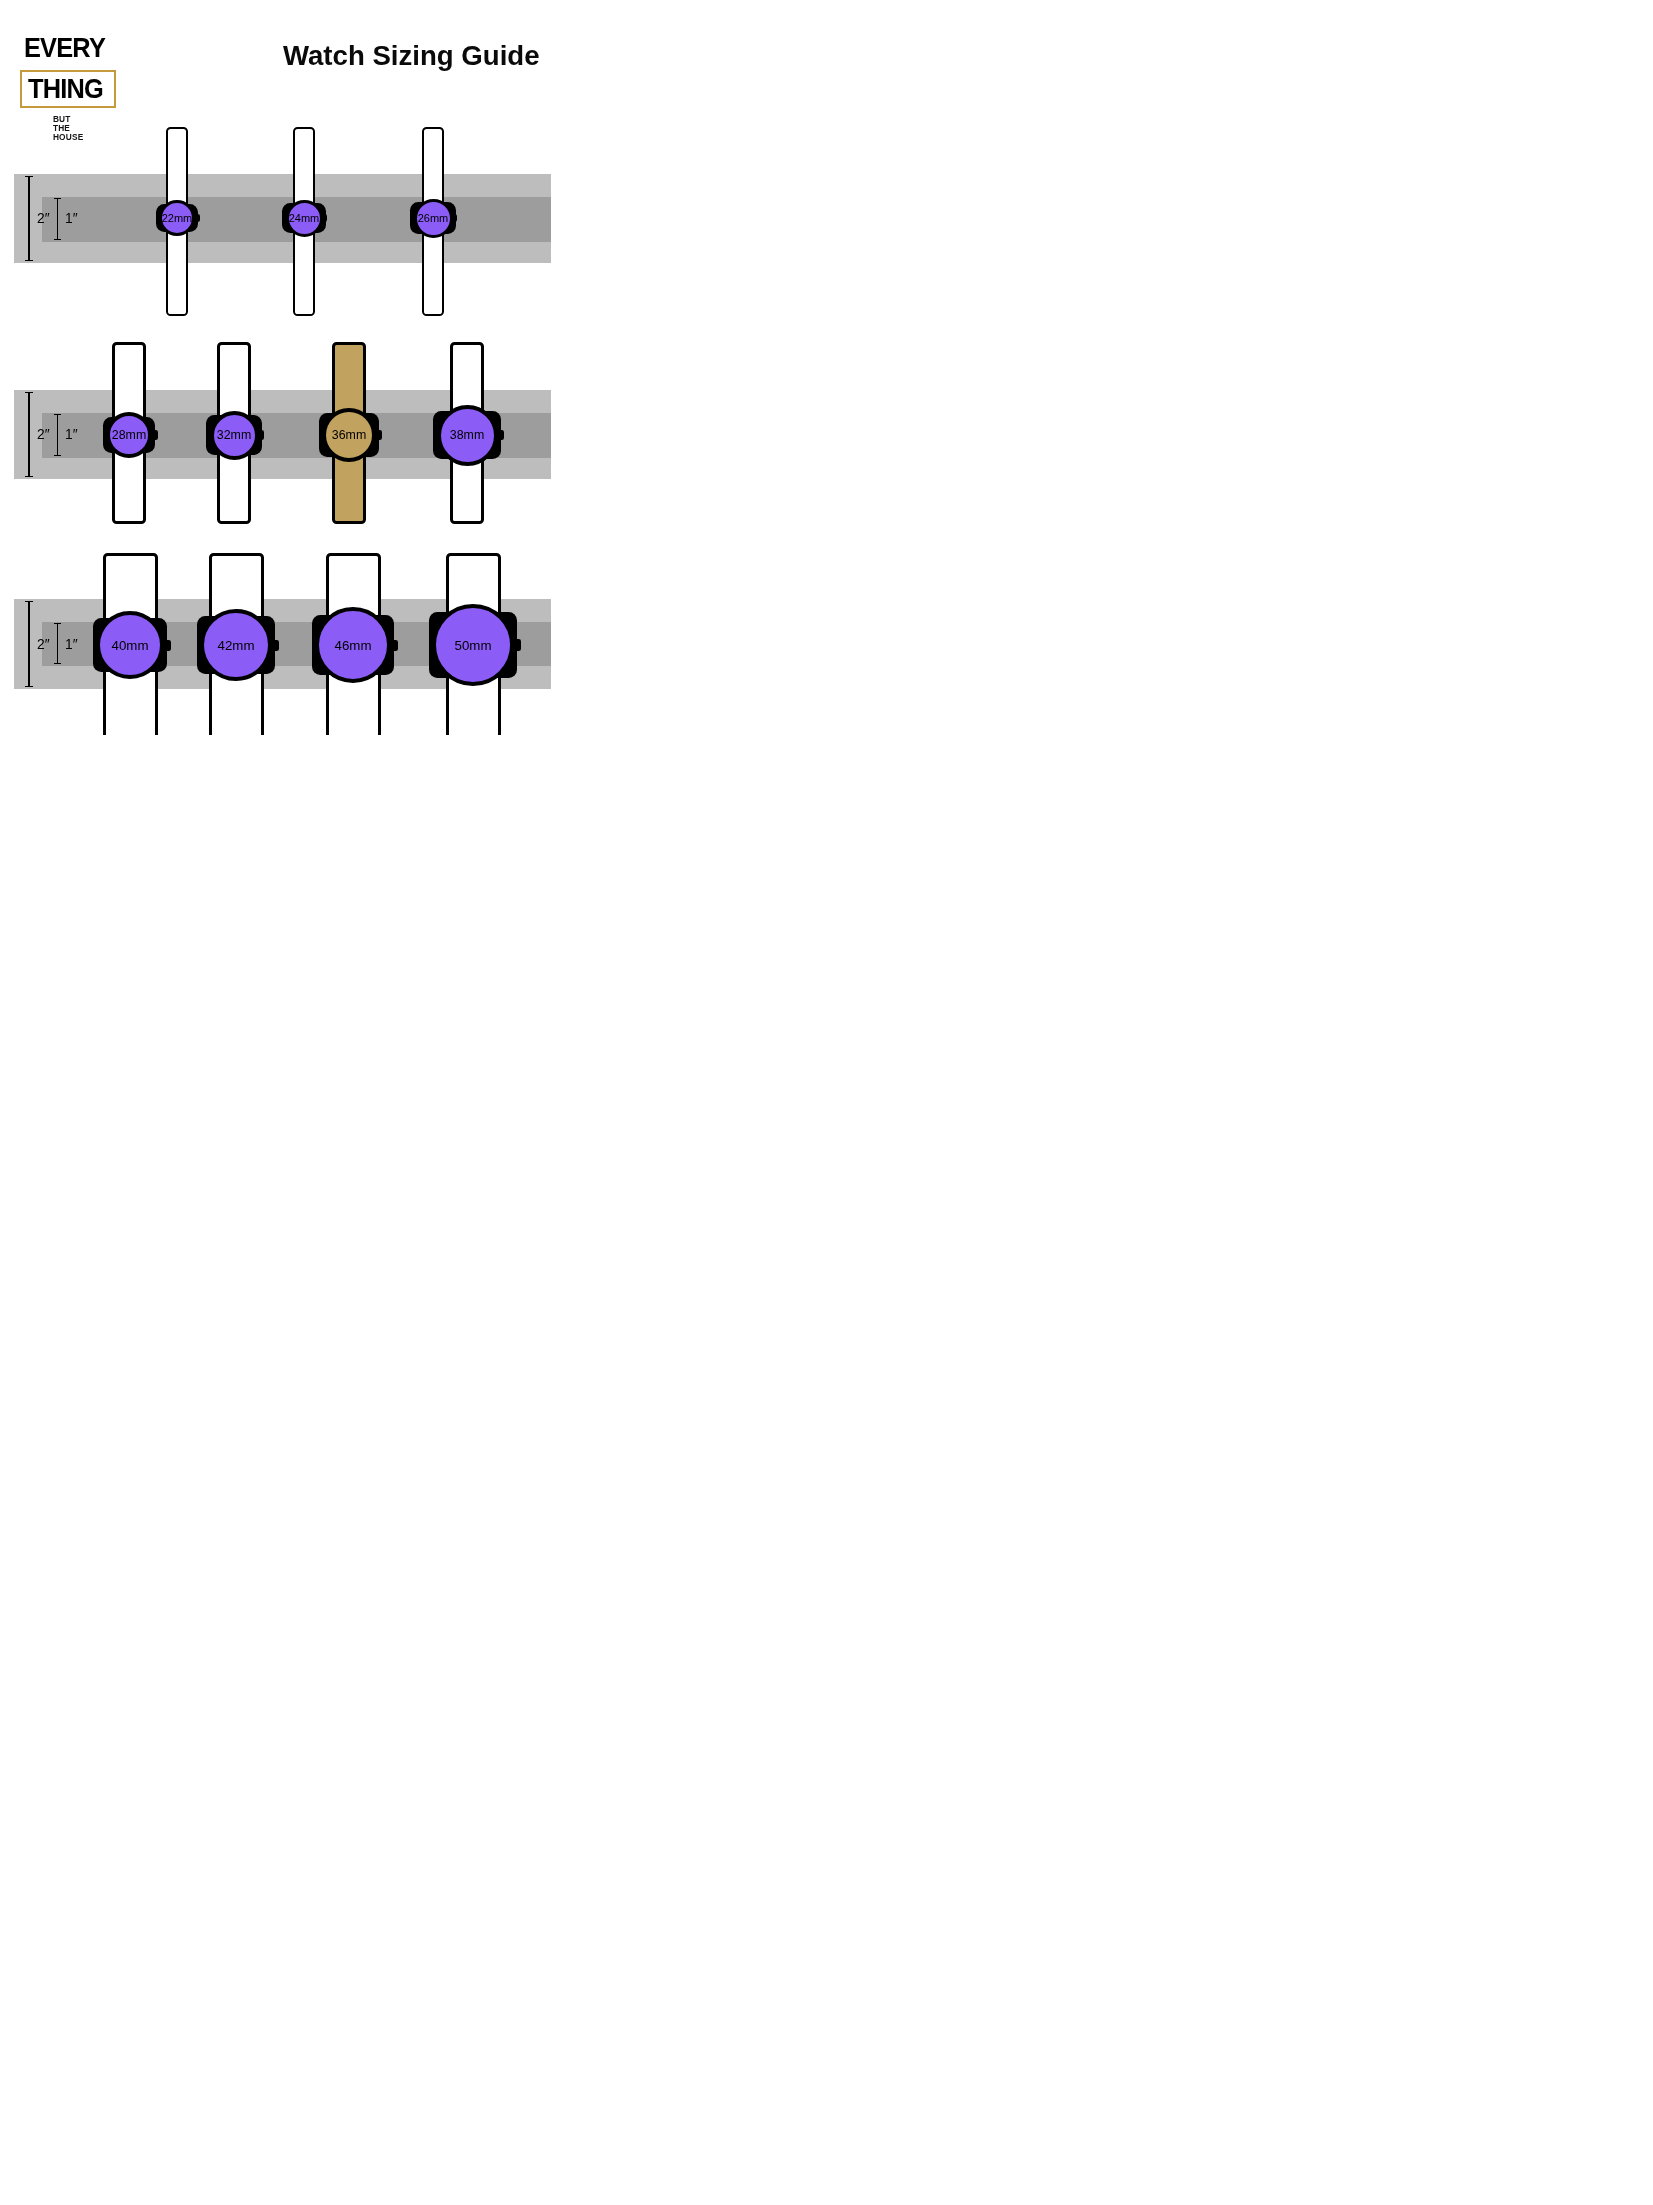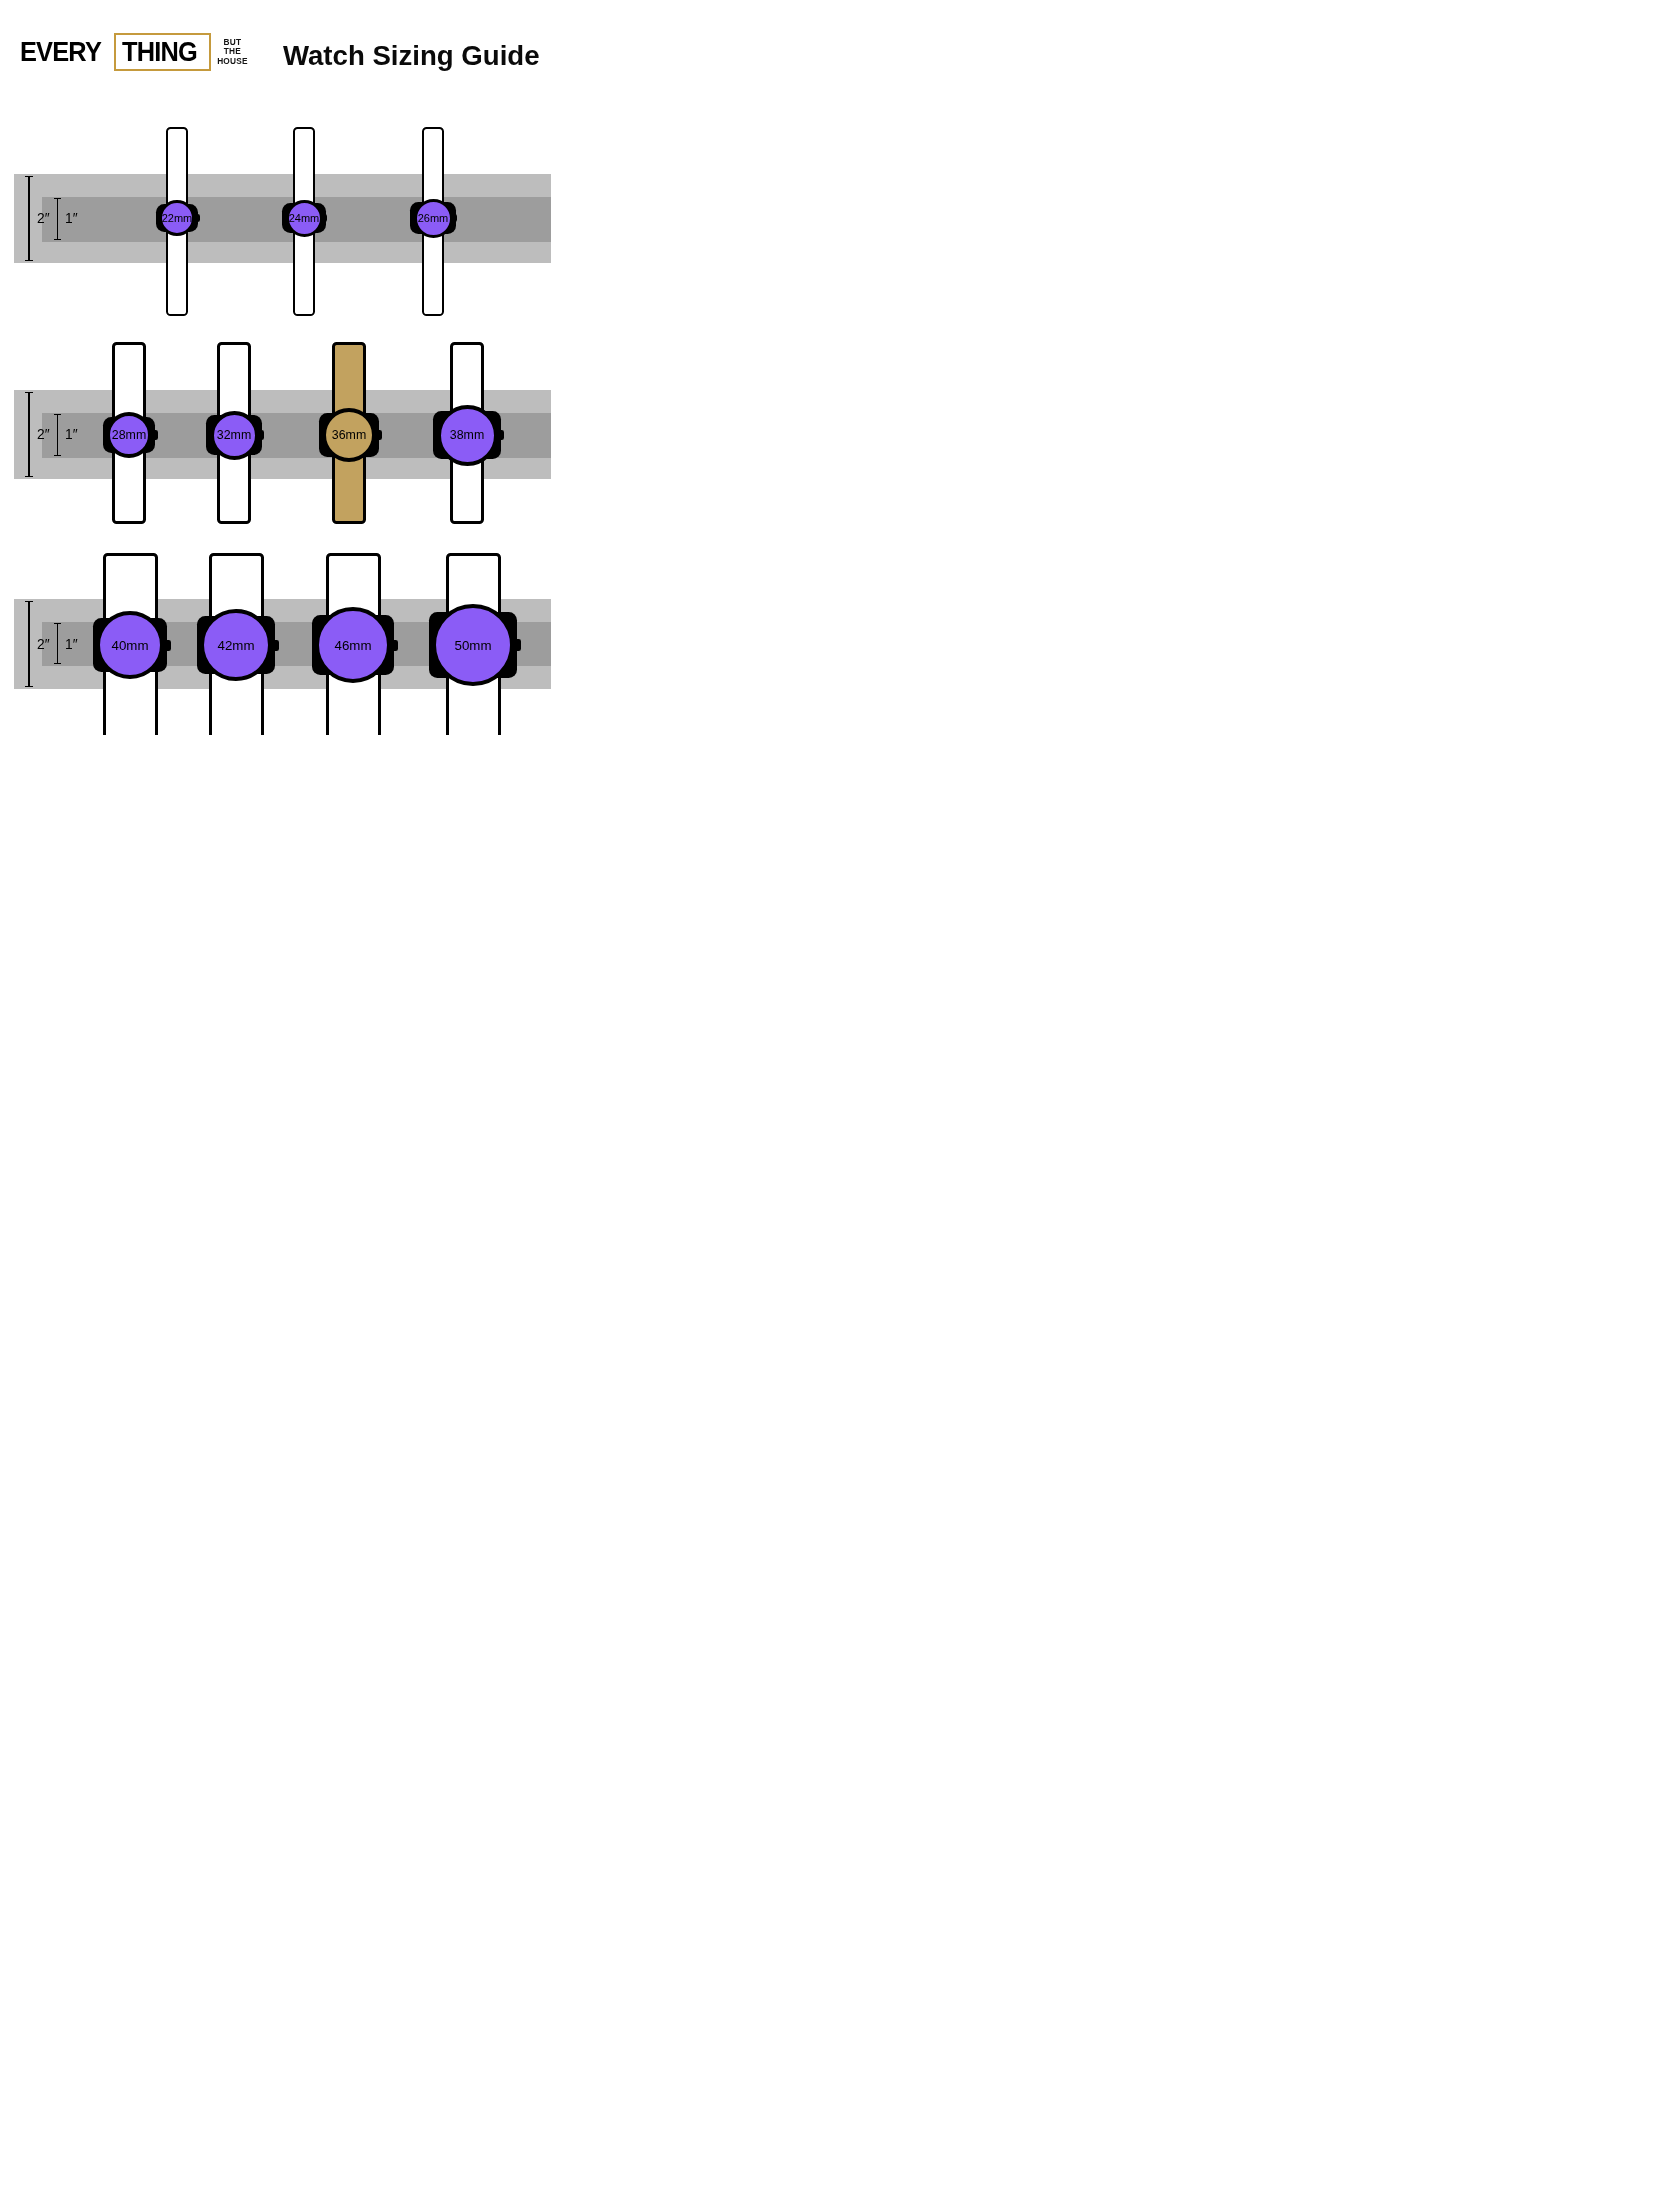--- a/index.html
+++ b/index.html
@@ -6,33 +6,33 @@
   .page{
     position:relative;
     width:551px;height:735px;
     background:#ffffff;
     overflow:hidden;
   }
 
   
   .logo{
     position:absolute;left:20px;top:32px;height:40px;
-    display:flex;align-items:center;gap:6.4px;
+    display:flex;align-items:center;gap:6.4px;flex-direction:column;
   }
   .logo-word{
     font-size:27.6px;font-weight:800;letter-spacing:-0.9px;color:#000;
     transform:scaleX(.92);transform-origin:left center;white-space:nowrap;
   }
   .logo-box{
     border:2.3px solid var(--logo-box-gold,#C59A3D);
     padding:0.9px 5.5px;display:flex;align-items:flex-start;justify-content:center;
   }
   .logo-tagline{
     display:flex;flex-direction:column;justify-content:center;
-    font-size:8.3px;font-weight:700;line-height:1.12;letter-spacing:0.2px;color:#141414;text-align:center;
+    font-size:8.3px;font-weight:700;line-height:1.12;letter-spacing:0.2px;color:#141414;
   }
   .page-title{
     position:absolute;left:283px;top:40px;
     font-size:27.6px;font-weight:600;color:#0a0a0a;letter-spacing:0;white-space:nowrap;
   }
 
   
   .band-outer{position:absolute;left:13.8px;right:0;background:var(--band-outer-gray,#BDBDBD);}
   .band-inner{position:absolute;left:42px;right:0;background:var(--band-inner-gray,#9D9D9D);}
 

